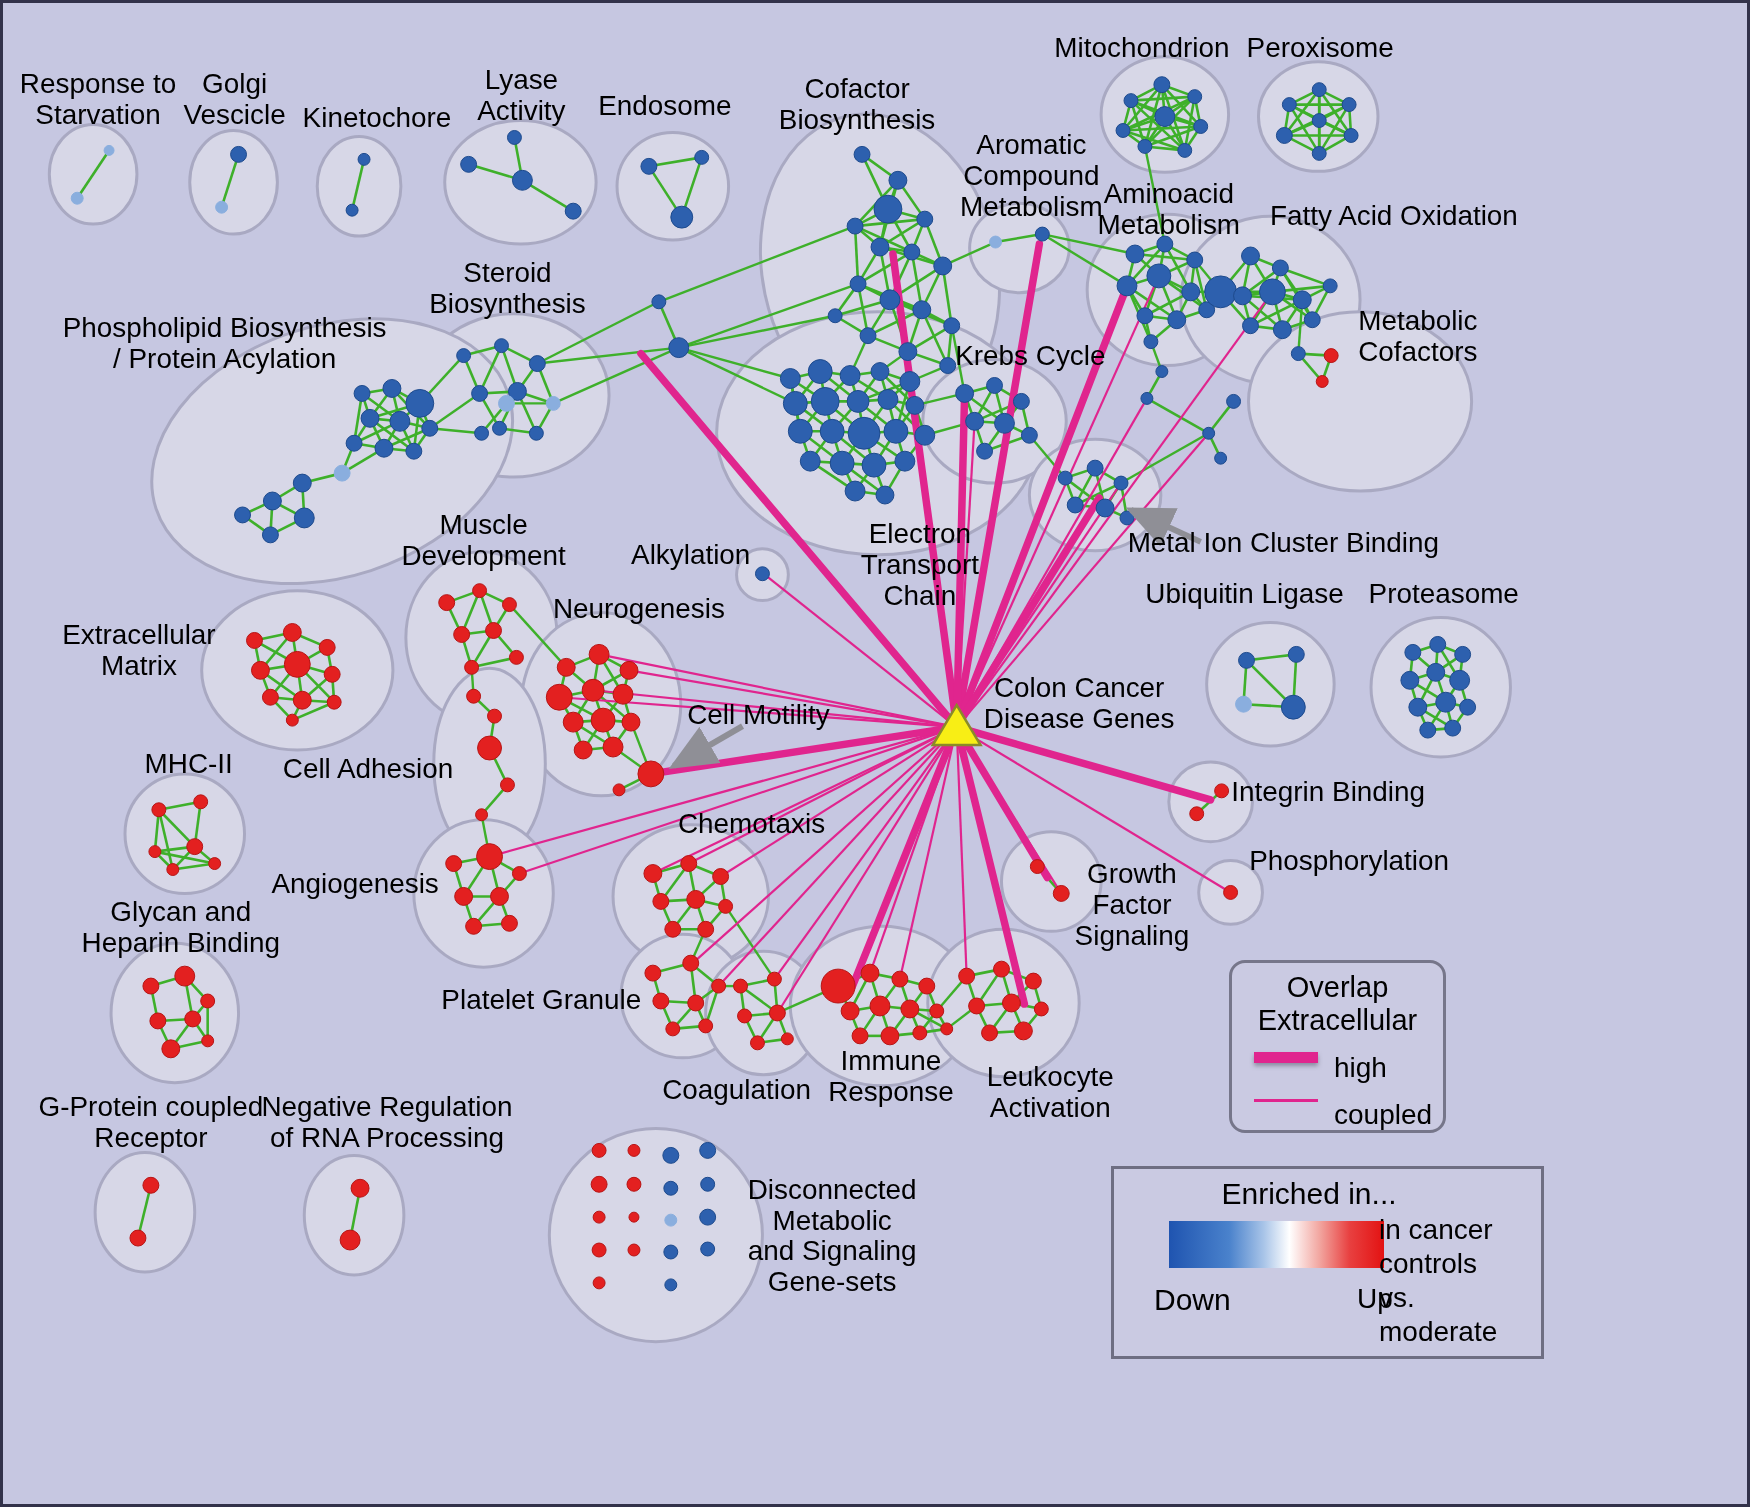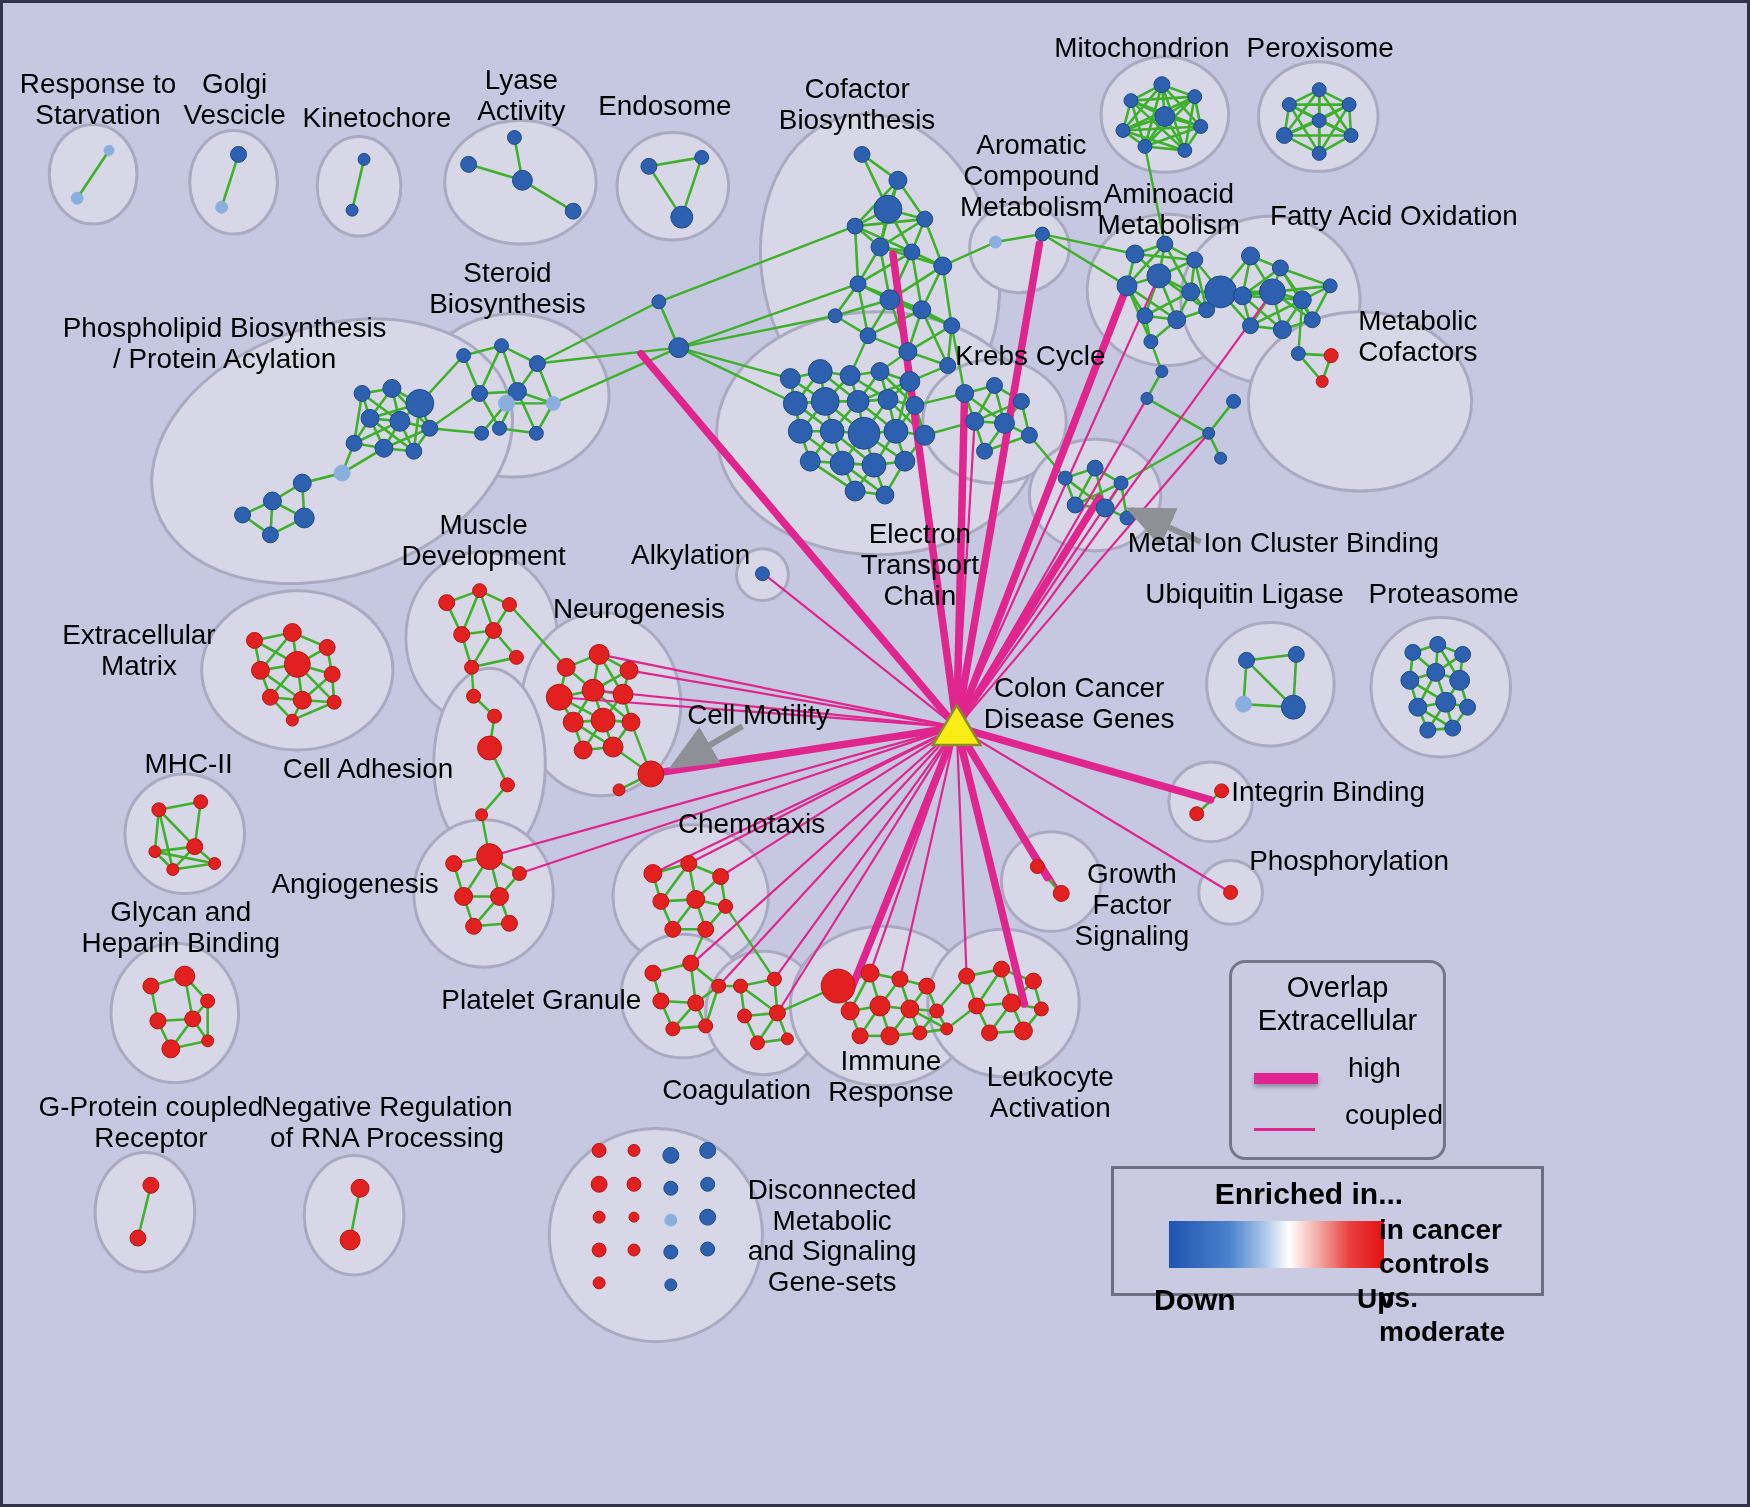--- a/index.html
+++ b/index.html
@@ -8,32 +8,32 @@
     background:#c6c7e1;
     border:3px solid #32324a;box-sizing:border-box;
     font-family:"Liberation Sans",sans-serif;
     overflow:hidden;
   }
   #map-svg{position:absolute;left:0;top:0;width:100%;height:100%;}
   #map-svg text{font-family:"Liberation Sans",sans-serif;}
 
   .legend{position:absolute;box-sizing:border-box;color:#000;}
   .legend-overlap{
-    left:1226px;top:957px;width:217px;height:200px;
+    left:1226px;top:957px;width:217px;height:173px;
     border:3.5px solid #76768a;border-radius:16px;background:rgba(210,210,230,0.35);
   }
   .legend-overlap .lg-title{margin-top:8px;text-align:center;font-size:29px;line-height:33px;}
-  .lg-row{display:flex;align-items:flex-end;margin:15px 0 0 22px;gap:30px;}
+  .lg-row{display:flex;align-items:flex-start;margin:15px 0 0 22px;gap:16px;}
   .lg-row .lg-label{font-size:28px;}
   .swatch-high{width:64px;height:11px;background:#e0258e;box-shadow:0 3px 4px rgba(90,90,110,0.55);}
   .swatch-moderate{width:64px;height:3px;background:#e0258e;}
 
   .legend-enrich{
-    left:1108px;top:1163px;width:433px;height:130px;
-    border:3.5px solid #6e6e82;background:rgba(210,210,230,0.35);font-weight:bold;
+    left:1108px;top:1163px;width:433px;height:193px;
+    border:3.5px solid #6e6e82;background:rgba(210,210,230,0.35);
   }
   .legend-enrich .lg-title{position:absolute;left:0;top:8px;width:390px;text-align:center;font-size:30px;}
   .gradient-bar{
     position:absolute;left:55px;top:52px;width:215px;height:47px;
     background:linear-gradient(90deg,#1f54b0 0%,#4a82cc 28%,#a8c4e8 44%,#ffffff 56%,#f2a6a0 70%,#e84040 84%,#e31212 100%);
   }
   .down-label{position:absolute;left:28px;top:114px;font-size:30px;margin-left:12px;}
   .up-label{position:absolute;left:243px;top:114px;font-size:28px;}
   .side-text{position:absolute;right:6px;top:44px;width:156px;text-align:left;font-size:28px;line-height:34px;}
 </style>

